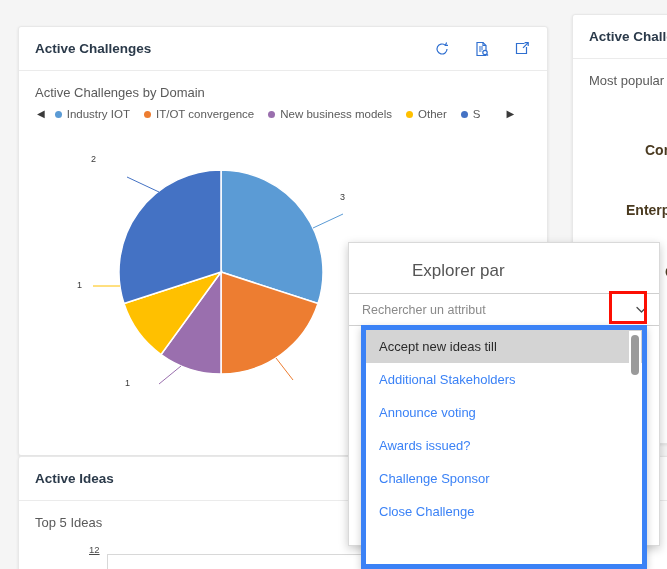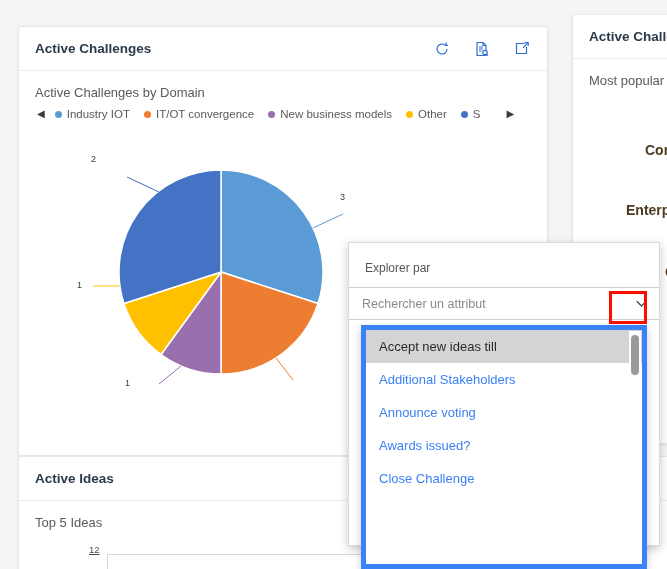--- a/index.html
+++ b/index.html
@@ -127,23 +127,24 @@
 
   
   #explorer-popup {
     position: absolute;
     background: #ffffff;
     border: 1px solid #d9d9d9;
     box-shadow: 0 3px 9px rgba(0,0,0,0.22);
     z-index: 40;
   }
   .explorer-title {
-    font-size: 12px;
+    font-size: 17px;
     color: #555;
     padding: 18px 14px 12px 16px;
+    margin-left: 47px;
   }
   .search-row {
     position: relative;
     margin: 0 0 0 0;
     height: 33px;
     border-top: 1px solid #cfcfcf;
     border-bottom: 1px solid #cfcfcf;
     display: flex;
     align-items: center;
   }
@@ -367,20 +368,21 @@
   </div>
 
   <div class="red-ring" style="left:609px; top:291px; width:38px; height:33px;"></div>
 
   <div id="attr-list" style="left:361px; top:325px; width:286px; height:244px;">
 
     <div class="attr-item selected">Accept new ideas till</div>
     <div class="attr-item">Additional Stakeholders</div>
     <div class="attr-item">Announce voting</div>
     <div class="attr-item">Awards issued?</div>
+    <div class="attr-item">Challenge Sponsor</div>
     <div class="attr-item">Close Challenge</div>
 
     <div class="scrollbar-track" style="height:242px;">
       <div class="scrollbar-thumb" style="top:4px; height:40px;"></div>
     </div>
   </div>
 
 </div>
 
 </body></html>

